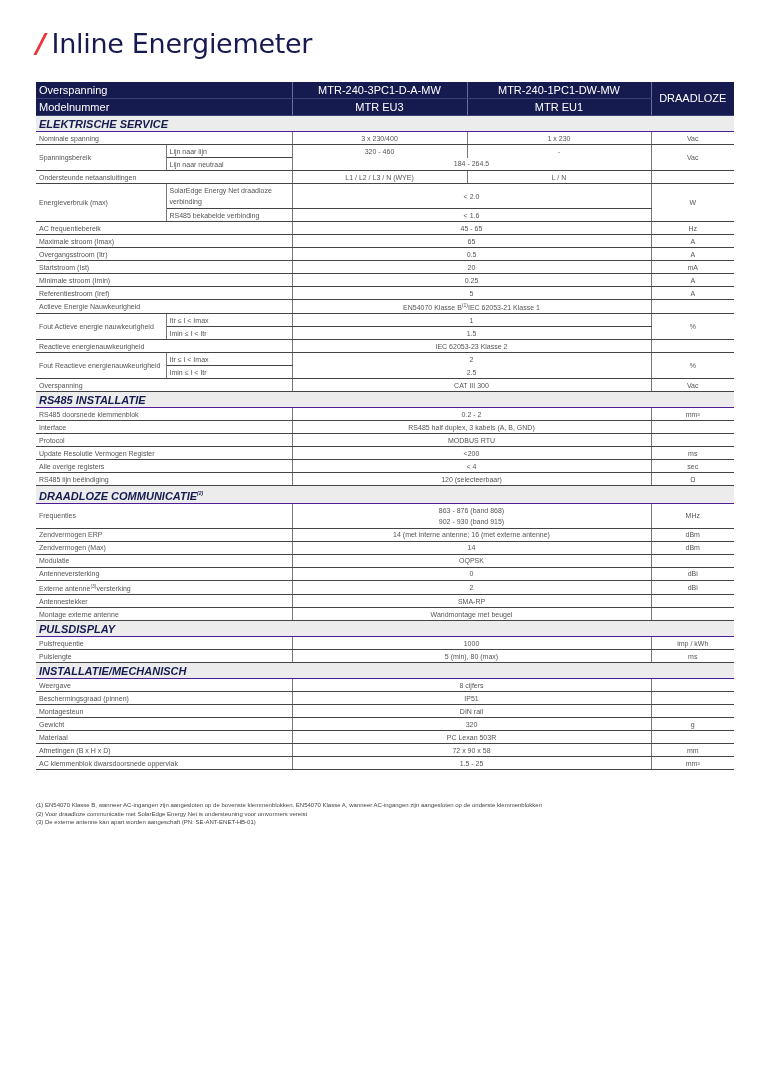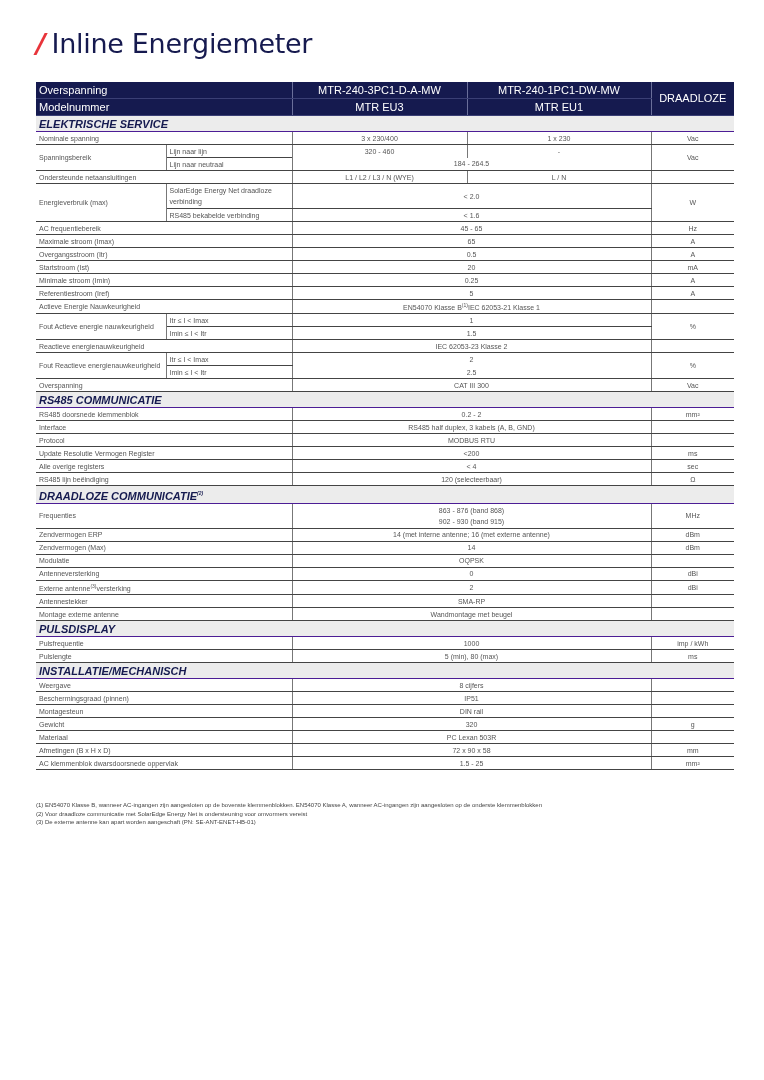--- a/index.html
+++ b/index.html
@@ -142,21 +142,21 @@
       <td class="vr">Imin ≤ I &lt; Itr</td>
       <td colspan="2" class="c vr">2.5</td>
     </tr>
     <tr>
       <td colspan="2" class="vr">Overspanning</td>
       <td colspan="2" class="c vr">CAT III 300</td>
       <td class="c">Vac</td>
     </tr>
 
     <tr class="sect">
-        <td colspan="5">RS485 COMMUNICATIE</td>
+        <td colspan="5">RS485 INSTALLATIE</td>
       </tr>
     <tr>
         <td colspan="2" class="vr">RS485 doorsnede klemmenblok</td>
         <td colspan="2" class="c vr">0.2 - 2</td>
         <td class="c">mm²</td>
       </tr>
     <tr>
         <td colspan="2" class="vr">Interface</td>
         <td colspan="2" class="c vr">RS485 half duplex, 3 kabels (A, B, GND)</td>
         <td class="c"></td>

